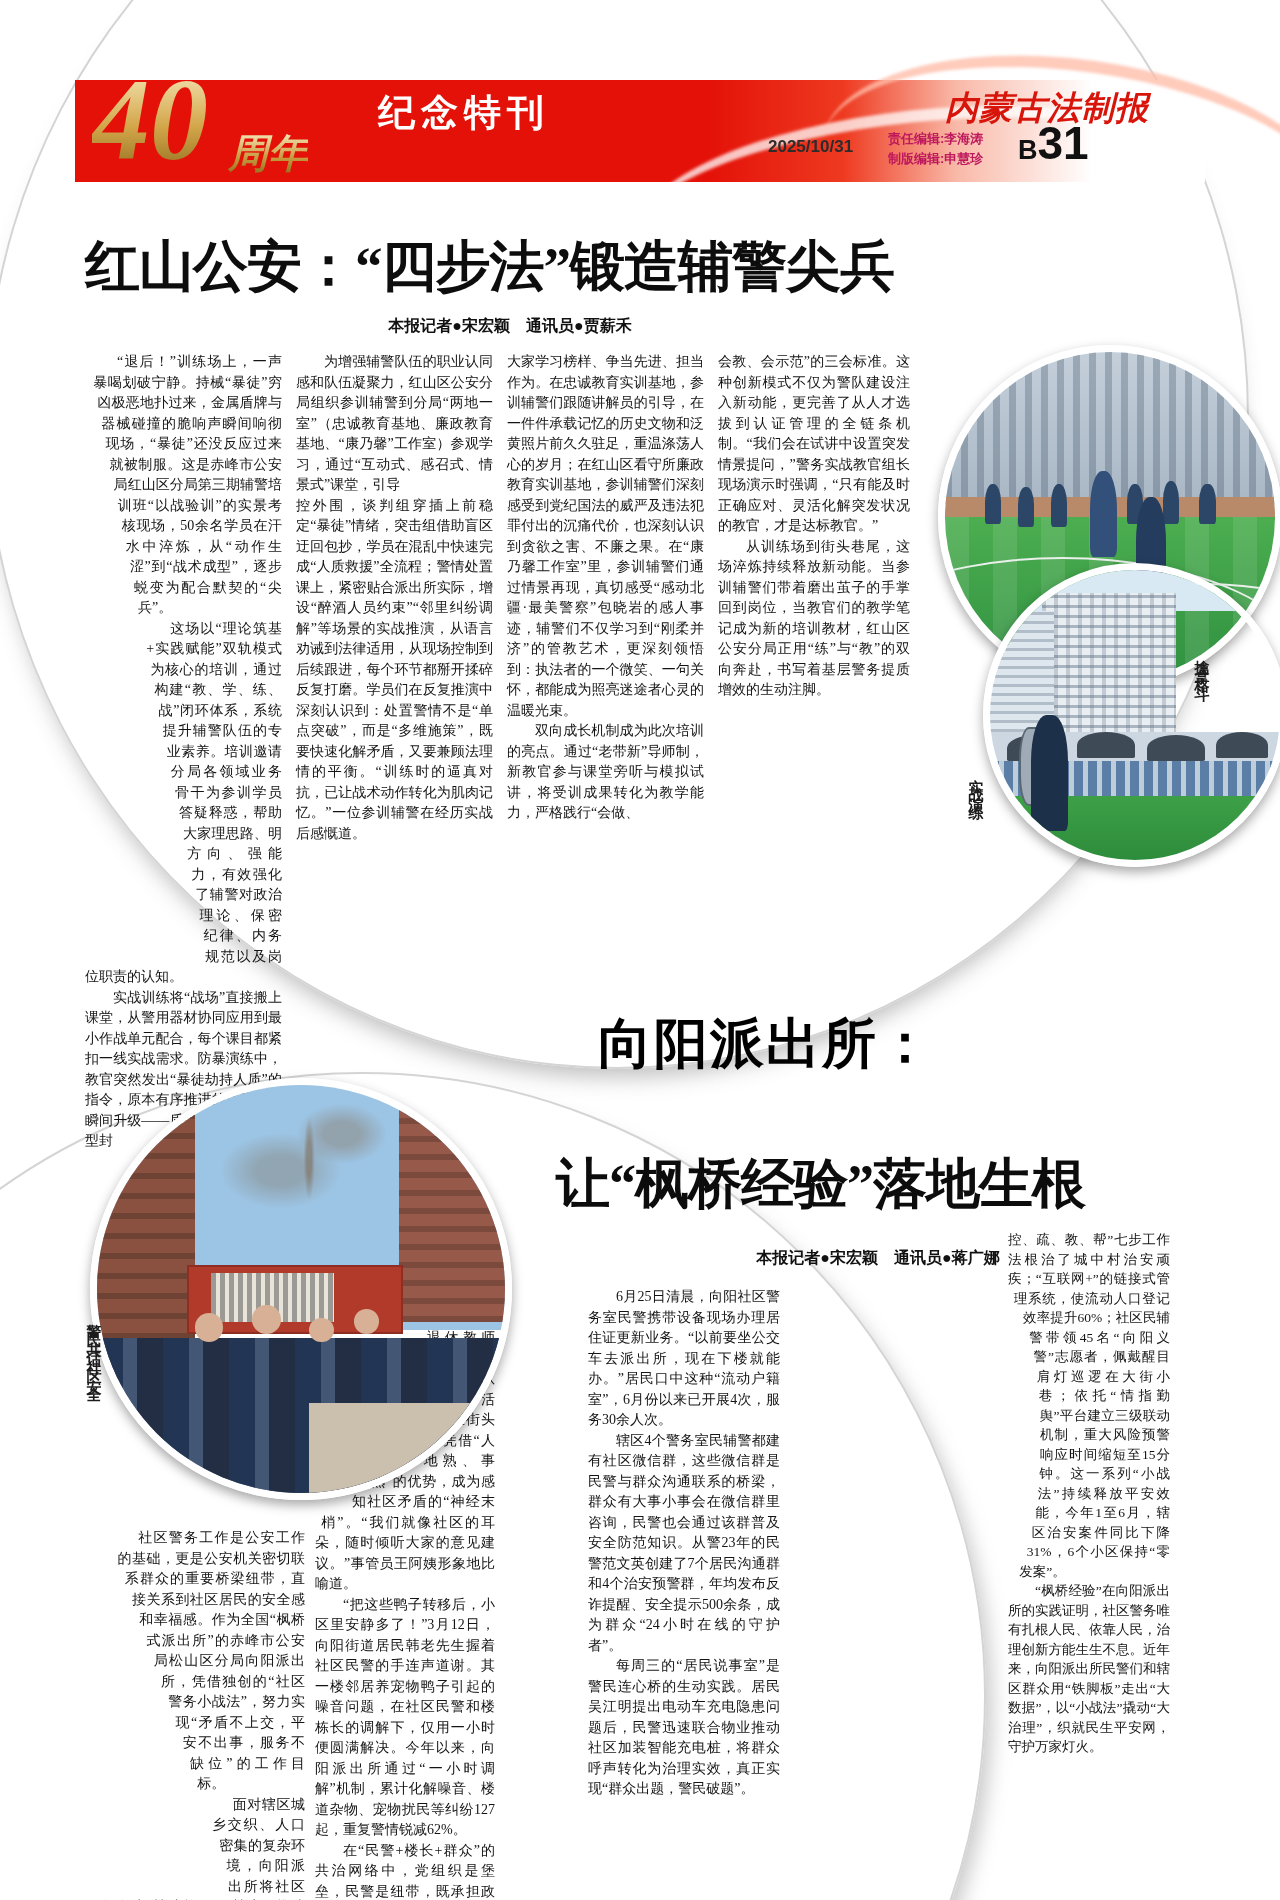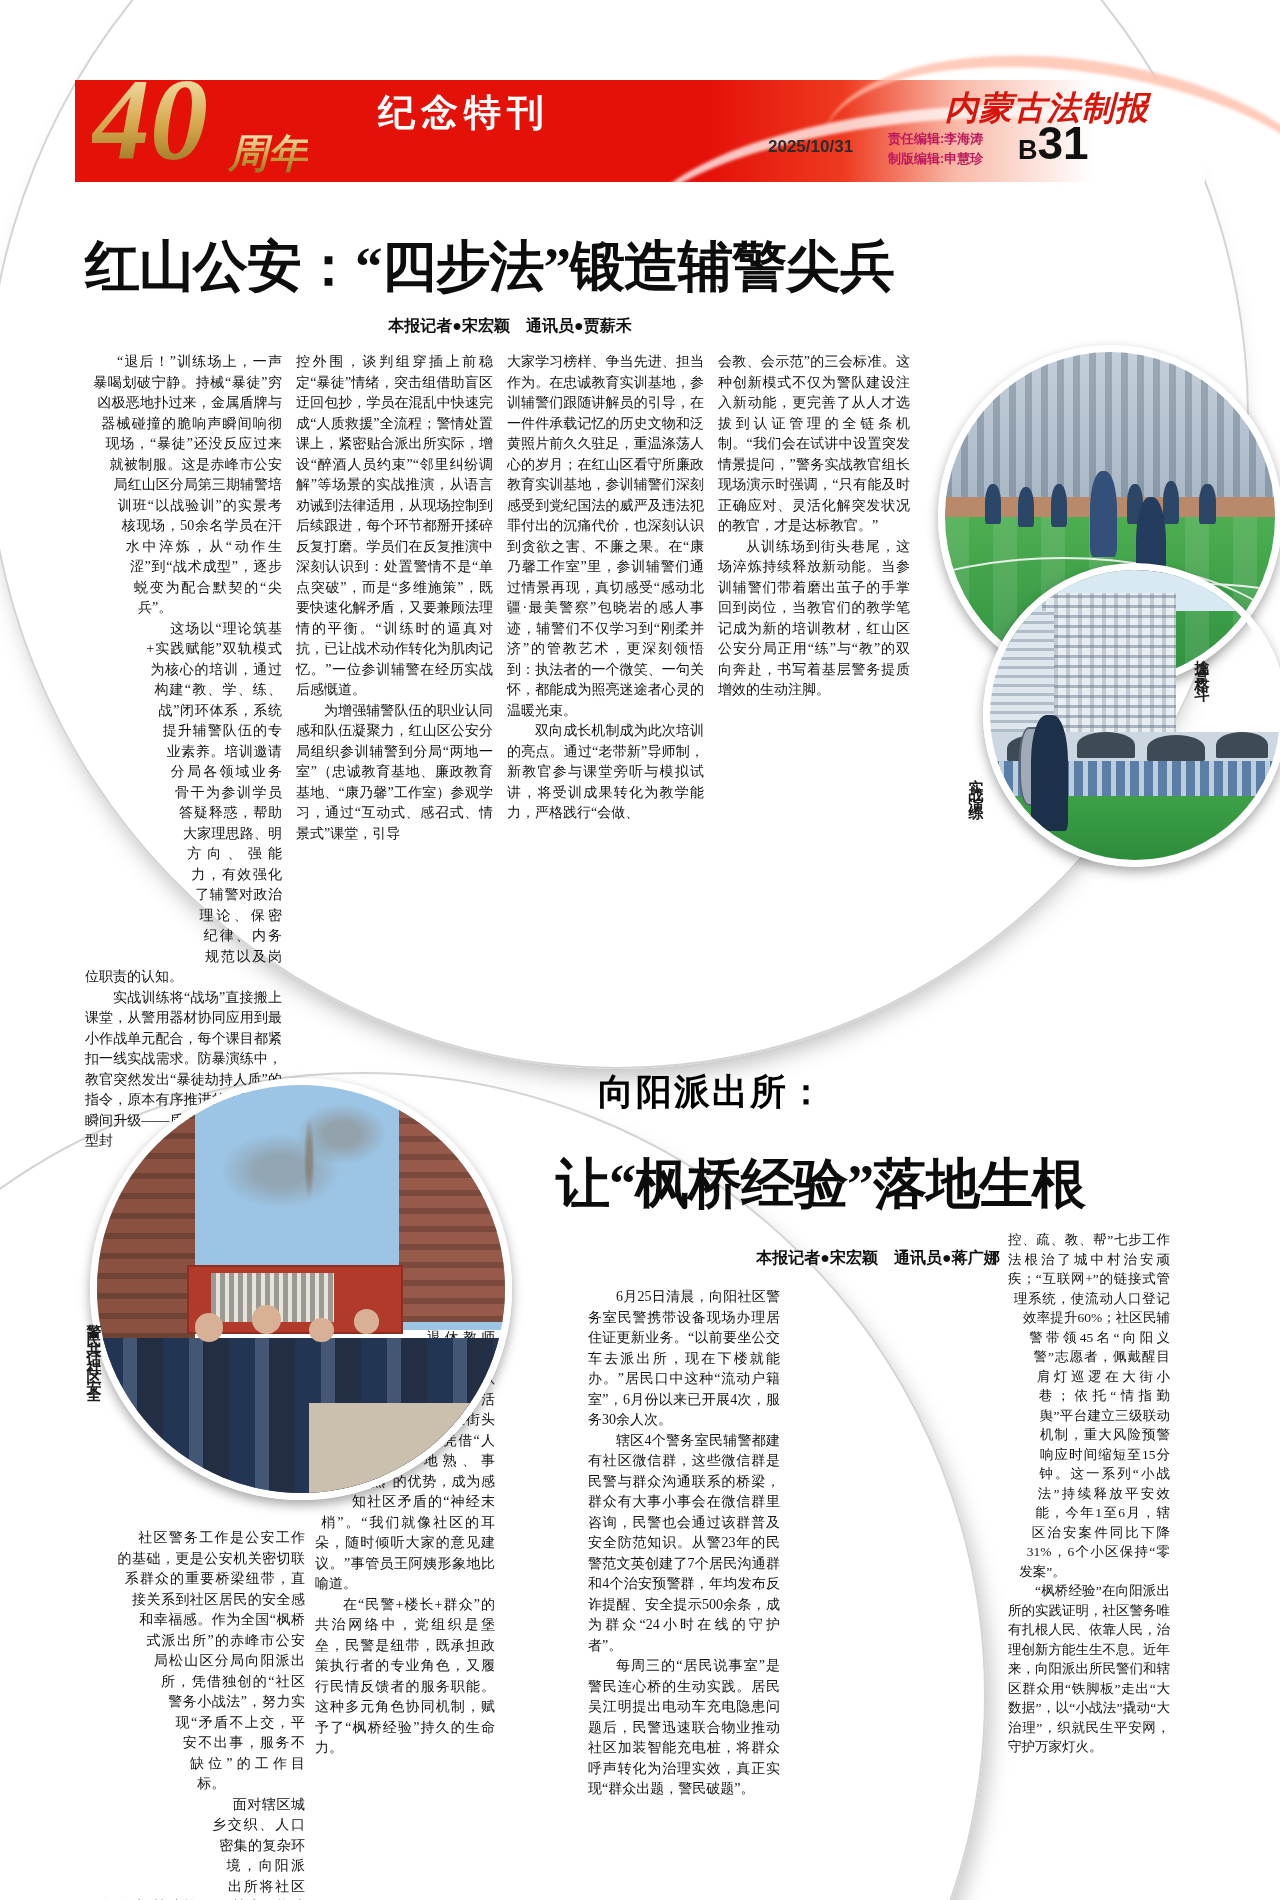--- a/index.html
+++ b/index.html
@@ -97,22 +97,22 @@
   .p3-bldgR{position:absolute;right:0;top:0;width:26%;height:58%;background:
       repeating-linear-gradient(0deg,rgba(60,40,30,.3) 0 6px,transparent 6px 18px),#96594a;}
   .p3-banner{position:absolute;left:22%;top:44%;width:52%;height:16%;background:#b13a2b;
       border:2px solid #8e2d21;}
   .p3-board{position:absolute;left:28%;top:46%;width:30%;height:12%;background:
       repeating-linear-gradient(90deg,rgba(80,80,80,.5) 0 5px,transparent 5px 9px),#e8e4da;}
   .p3-people{top:62%;height:38%;background:
       repeating-linear-gradient(90deg,rgba(30,48,78,.85) 0 26px,rgba(70,90,120,.7) 26px 40px,rgba(30,40,60,.85) 40px 66px),#3b5070;}
   .p3-table{position:absolute;left:52%;top:78%;width:48%;height:22%;background:#cbbfae;}
   .head{position:absolute;background:#d8b095;border-radius:50%;}
-  #a2-headline-top{position:absolute;left:598px;top:1068px;z-index:2;color:#000;
-      font-family:"DejaVu Sans","Liberation Sans",sans-serif;font-weight:900;font-size:36px;letter-spacing:2px;}
+  #a2-headline-top{position:absolute;left:598px;top:1008px;z-index:2;color:#000;
+      font-family:"DejaVu Sans","Liberation Sans",sans-serif;font-weight:900;font-size:54px;letter-spacing:2px;}
   #a2-headline-main{position:absolute;left:556px;top:1148px;z-index:2;color:#0c0c0c;
       font-size:54px;font-weight:900;letter-spacing:-1px;white-space:nowrap;}
   #a2-byline{position:absolute;left:598px;top:1248px;width:560px;z-index:2;text-align:center;
       font-size:16px;font-weight:bold;color:#111;}
   #a2colA{left:103px;top:1528px;width:202px;height:355px;}
   #a2colB{left:315px;top:1287px;width:180px;height:595px;}
   #a2colC{left:588px;top:1287px;width:192px;height:600px;}
   #a2colD{left:1008px;top:1230px;width:162px;height:660px;font-size:13.5px;line-height:19.5px;}
   #cut-a2colA{width:125px;height:95px;margin-top:258px;
       shape-outside:polygon(0 0,0 100%,100% 100%);}
@@ -151,22 +151,22 @@
   <div id="a1-headline">红山公安：“四步法”锻造辅警尖兵</div>
   <div id="a1-byline">本报记者●宋宏颖　通讯员●贾薪禾</div>
 
   <div class="bodycol" id="a1col1">
       <span class="cut" id="cut-a1c1"></span>
       <p class="para ind">“退后！”训练场上，一声暴喝划破宁静。持械“暴徒”穷凶极恶地扑过来，金属盾牌与器械碰撞的脆响声瞬间响彻现场，“暴徒”还没反应过来就被制服。这是赤峰市公安局红山区分局第三期辅警培训班“以战验训”的实景考核现场，50余名学员在汗水中淬炼，从“动作生涩”到“战术成型”，逐步蜕变为配合默契的“尖兵”。</p>
       <p class="para ind">这场以“理论筑基+实践赋能”双轨模式为核心的培训，通过构建“教、学、练、战”闭环体系，系统提升辅警队伍的专业素养。培训邀请分局各领域业务骨干为参训学员答疑释惑，帮助大家理思路、明方向、强能力，有效强化了辅警对政治理论、保密纪律、内务规范以及岗位职责的认知。</p>
       <p class="para ind">实战训练将“战场”直接搬上课堂，从警用器材协同应用到最小作战单元配合，每个课目都紧扣一线实战需求。防暴演练中，教官突然发出“暴徒劫持人质”的指令，原本有序推进的攻防对抗瞬间升级——盾牌组紧急调整阵型封</p>
     </div>
   <div class="bodycol" id="a1col2">
+      <p class="para ind">为增强辅警队伍的职业认同感和队伍凝聚力，红山区公安分局组织参训辅警到分局“两地一室”（忠诚教育基地、廉政教育基地、“康乃馨”工作室）参观学习，通过“互动式、感召式、情景式”课堂，引导</p>
       <p class="para">控外围，谈判组穿插上前稳定“暴徒”情绪，突击组借助盲区迂回包抄，学员在混乱中快速完成“人质救援”全流程；警情处置课上，紧密贴合派出所实际，增设“醉酒人员约束”“邻里纠纷调解”等场景的实战推演，从语言劝诫到法律适用，从现场控制到后续跟进，每个环节都掰开揉碎反复打磨。学员们在反复推演中深刻认识到：处置警情不是“单点突破”，而是“多维施策”，既要快速化解矛盾，又要兼顾法理情的平衡。“训练时的逼真对抗，已让战术动作转化为肌肉记忆。”一位参训辅警在经历实战后感慨道。</p>
-      <p class="para ind">为增强辅警队伍的职业认同感和队伍凝聚力，红山区公安分局组织参训辅警到分局“两地一室”（忠诚教育基地、廉政教育基地、“康乃馨”工作室）参观学习，通过“互动式、感召式、情景式”课堂，引导</p>
     </div>
   <div class="bodycol" id="a1col3">
       <p class="para">大家学习榜样、争当先进、担当作为。在忠诚教育实训基地，参训辅警们跟随讲解员的引导，在一件件承载记忆的历史文物和泛黄照片前久久驻足，重温涤荡人心的岁月；在红山区看守所廉政教育实训基地，参训辅警们深刻感受到党纪国法的威严及违法犯罪付出的沉痛代价，也深刻认识到贪欲之害、不廉之果。在“康乃馨工作室”里，参训辅警们通过情景再现，真切感受“感动北疆·最美警察”包晓岩的感人事迹，辅警们不仅学习到“刚柔并济”的管教艺术，更深刻领悟到：执法者的一个微笑、一句关怀，都能成为照亮迷途者心灵的温暖光束。</p>
       <p class="para ind">双向成长机制成为此次培训的亮点。通过“老带新”导师制，新教官参与课堂旁听与模拟试讲，将受训成果转化为教学能力，严格践行“会做、</p>
     </div>
   <div class="bodycol" id="a1col4">
       <p class="para">会教、会示范”的三会标准。这种创新模式不仅为警队建设注入新动能，更完善了从人才选拔到认证管理的全链条机制。“我们会在试讲中设置突发情景提问，”警务实战教官组长现场演示时强调，“只有能及时正确应对、灵活化解突发状况的教官，才是达标教官。”</p>
       <p class="para ind">从训练场到街头巷尾，这场淬炼持续释放新动能。当参训辅警们带着磨出茧子的手掌回到岗位，当教官们的教学笔记成为新的培训教材，红山区公安分局正用“练”与“教”的双向奔赴，书写着基层警务提质增效的生动注脚。</p>
     </div>
 
@@ -224,20 +224,21 @@
   <div id="a2-byline">本报记者●宋宏颖　通讯员●蒋广娜</div>
 
   <div class="bodycol" id="a2colA">
       <span class="cut" id="cut-a2colA"></span>
       <p class="para ind">社区警务工作是公安工作的基础，更是公安机关密切联系群众的重要桥梁纽带，直接关系到社区居民的安全感和幸福感。作为全国“枫桥式派出所”的赤峰市公安局松山区分局向阳派出所，凭借独创的“社区警务小战法”，努力实现“矛盾不上交，平安不出事，服务不缺位”的工作目标。</p>
       <p class="para ind">面对辖区城乡交织、人口密集的复杂环境，向阳派出所将社区细化为“楼院单元”：楼房区推选党员为楼长，平房区设立居民片长，组建起“民辅警+楼长（片长）+事管员”的治安管理队</p>
     </div>
   <div class="bodycol" id="a2colB">
       <span class="cut" id="cut-a2colB"></span>
       <p class="para">伍。142名老党员、退休教师组成的“事管员”队伍，每日活跃在社区街头巷尾，凭借“人熟、地熟、事熟”的优势，成为感知社区矛盾的“神经末梢”。“我们就像社区的耳朵，随时倾听大家的意见建议。”事管员王阿姨形象地比喻道。</p>
+      <p class="para ind">“把这些鸭子转移后，小区里安静多了！”3月12日，向阳街道居民韩老先生握着社区民警的手连声道谢。其一楼邻居养宠物鸭子引起的噪音问题，在社区民警和楼栋长的调解下，仅用一小时便圆满解决。今年以来，向阳派出所通过“一小时调解”机制，累计化解噪音、楼道杂物、宠物扰民等纠纷127起，重复警情锐减62%。</p>
       <p class="para ind">在“民警+楼长+群众”的共治网络中，党组织是堡垒，民警是纽带，既承担政策执行者的专业角色，又履行民情反馈者的服务职能。这种多元角色协同机制，赋予了“枫桥经验”持久的生命力。</p>
     </div>
   <div class="bodycol" id="a2colC">
       <p class="para ind">6月25日清晨，向阳社区警务室民警携带设备现场办理居住证更新业务。“以前要坐公交车去派出所，现在下楼就能办。”居民口中这种“流动户籍室”，6月份以来已开展4次，服务30余人次。</p>
       <p class="para ind">辖区4个警务室民辅警都建有社区微信群，这些微信群是民警与群众沟通联系的桥梁，群众有大事小事会在微信群里咨询，民警也会通过该群普及安全防范知识。从警23年的民警范文英创建了7个居民沟通群和4个治安预警群，年均发布反诈提醒、安全提示500余条，成为群众“24小时在线的守护者”。</p>
       <p class="para ind">每周三的“居民说事室”是警民连心桥的生动实践。居民吴江明提出电动车充电隐患问题后，民警迅速联合物业推动社区加装智能充电桩，将群众呼声转化为治理实效，真正实现“群众出题，警民破题”。</p>
     </div>
   <div class="bodycol" id="a2colD">
       <span class="cut" id="cut-a2colD"></span>
       <p class="para">控、疏、教、帮”七步工作法根治了城中村治安顽疾；“互联网+”的链接式管理系统，使流动人口登记效率提升60%；社区民辅警带领45名“向阳义警”志愿者，佩戴醒目肩灯巡逻在大街小巷；依托“情指勤舆”平台建立三级联动机制，重大风险预警响应时间缩短至15分钟。这一系列“小战法”持续释放平安效能，今年1至6月，辖区治安案件同比下降31%，6个小区保持“零发案”。</p>

